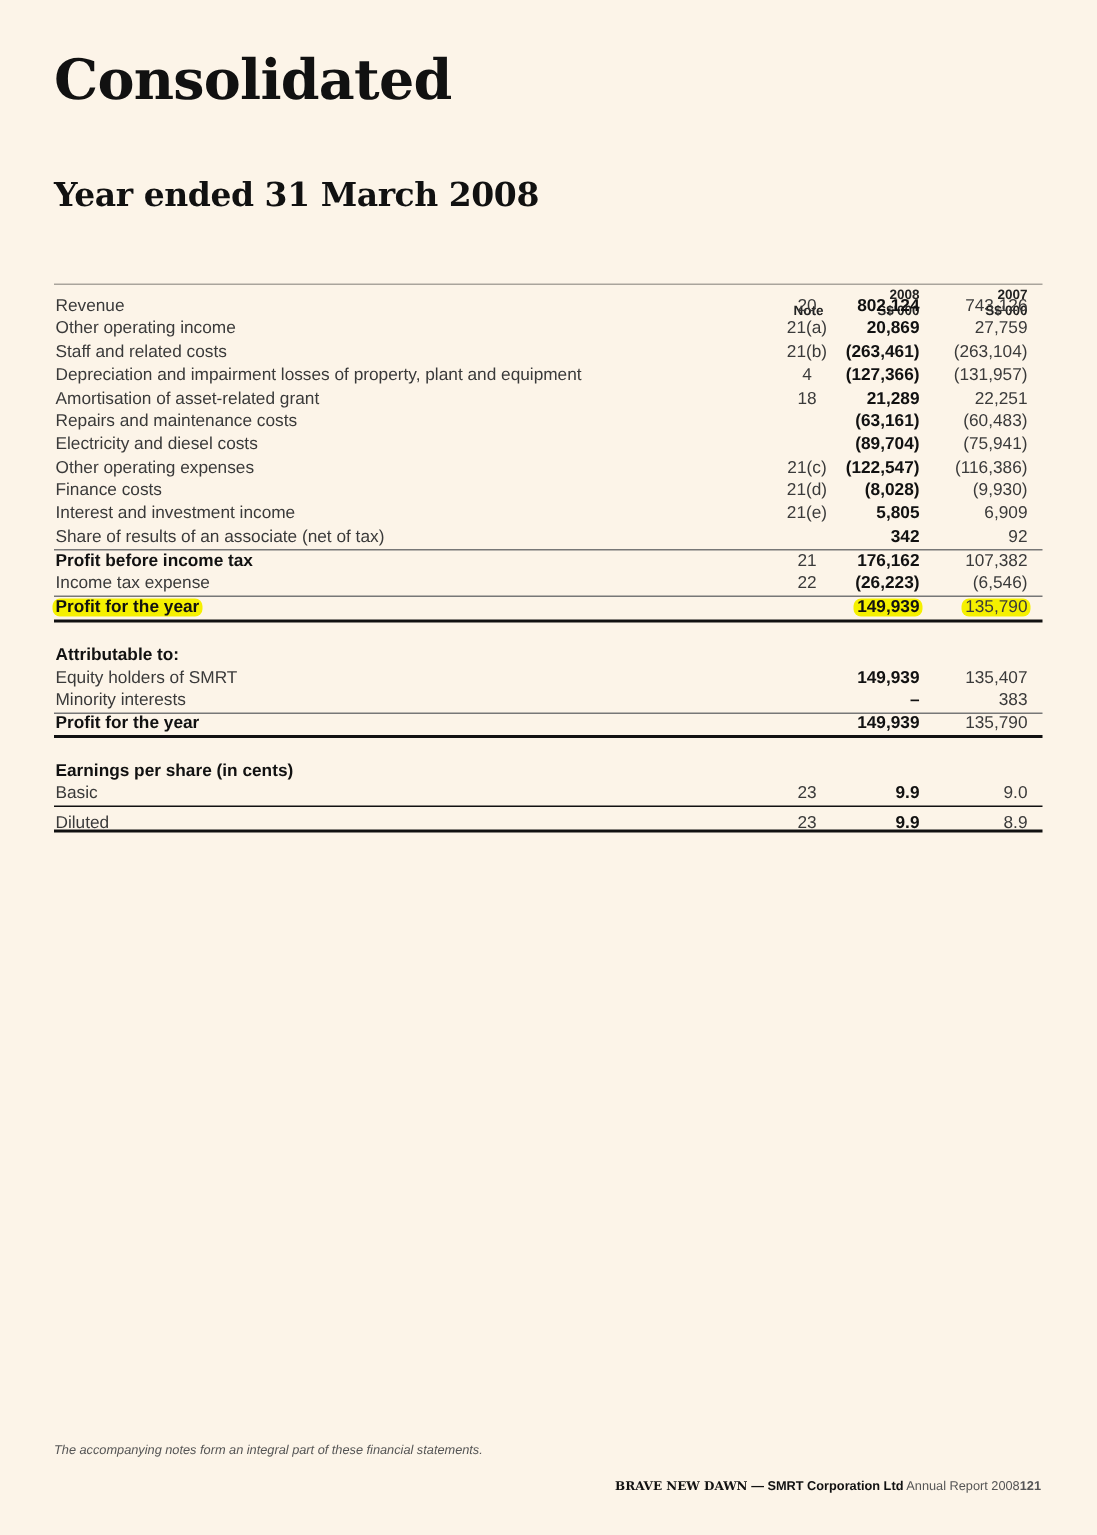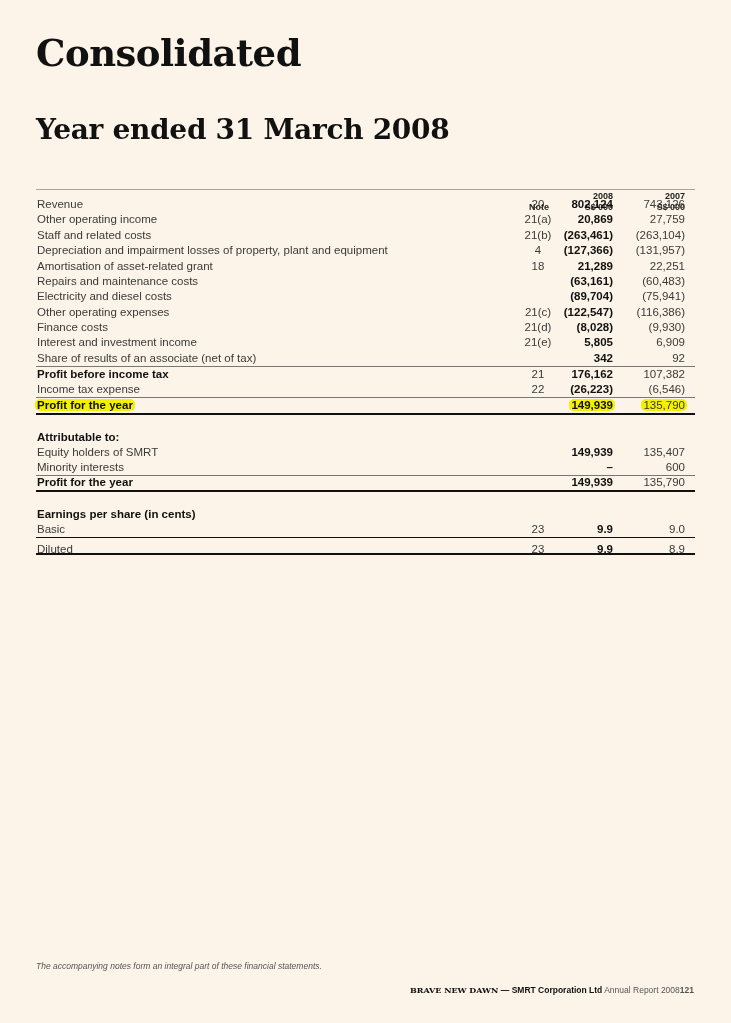--- a/index.html
+++ b/index.html
@@ -8,21 +8,21 @@
     font-family:"Liberation Sans", sans-serif; color:#3a3a3a;
   }
   .title {
     position:absolute; left:36px; top:33px; margin:0;
     font-family:"DejaVu Serif", serif; font-weight:bold; color:#111;
     font-size:37px; line-height:40px; letter-spacing:-0.5px;
   }
   .subtitle {
     position:absolute; left:36px; top:117px; margin:0;
     font-family:"DejaVu Serif", serif; font-weight:bold; color:#111;
-    font-size:28px; line-height:26px; letter-spacing:-0.3px;
+    font-size:22px; line-height:26px; letter-spacing:-0.3px;
   }
   .colhead {
     position:absolute; top:163px; font-size:9px; font-weight:bold; color:#222; text-align:right; line-height:11px;margin-top:28px;
   }
   .rule { position:absolute; left:36px; width:659px; }
   .row { position:absolute; left:36px; width:659px; height:15px; font-size:11.5px; line-height:15px; }
   .row .lbl { position:absolute; left:1px; top:0; white-space:nowrap; }
   .row .note { position:absolute; right:137px; width:40px; text-align:center; }
   .row .v1 { position:absolute; right:82px; text-align:center; font-weight:bold; color:#111; }
   .row .v2 { position:absolute; right:10px; text-align:right; }
@@ -147,21 +147,21 @@
     <span class="lbl">Attributable to:</span>
   </div>
 <div class="row" style="top:445px">
     <span class="lbl">Equity holders of SMRT</span>
     <span class="v1">149,939</span>
     <span class="v2">135,407</span>
   </div>
 <div class="row" style="top:460px">
     <span class="lbl">Minority interests</span>
     <span class="v1">–</span>
-    <span class="v2">600</span>
+    <span class="v2">383</span>
   </div>
 <div class="rule" style="top:475px;border-top:1px solid #777;"></div>
 <div class="row bold" style="top:475px">
     <span class="lbl">Profit for the year</span>
     <span class="v1">149,939</span>
     <span class="v2">135,790</span>
   </div>
 <div class="rule" style="top:490px;border-top:2px solid #111;"></div>
 
 <div class="row bold" style="top:507px">

